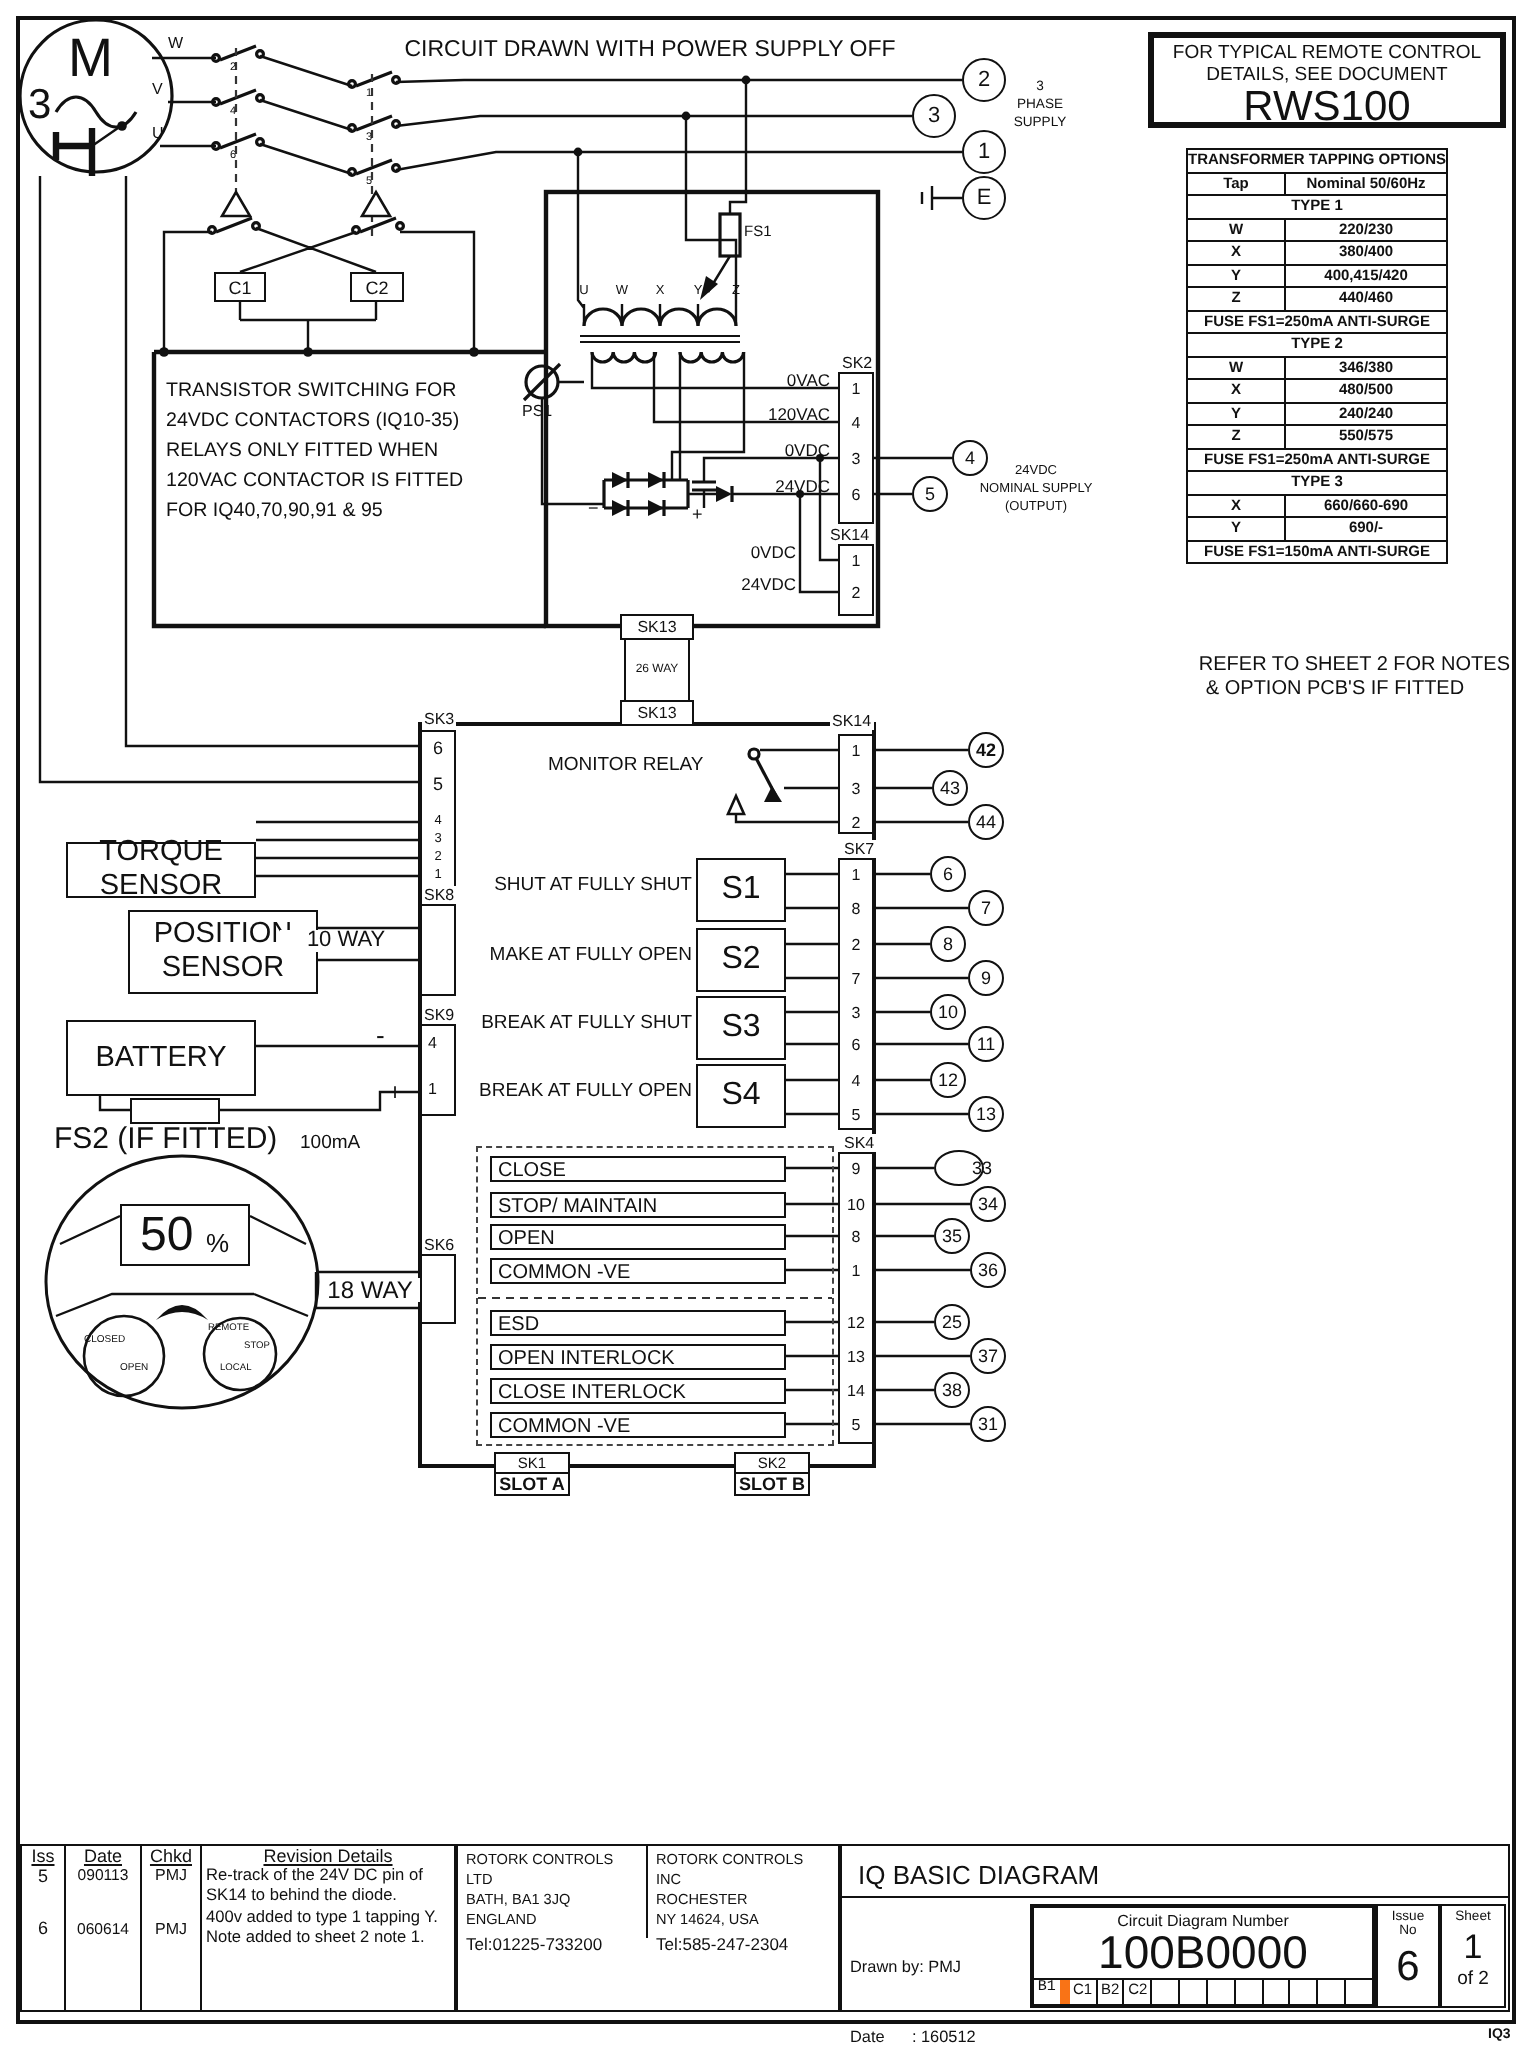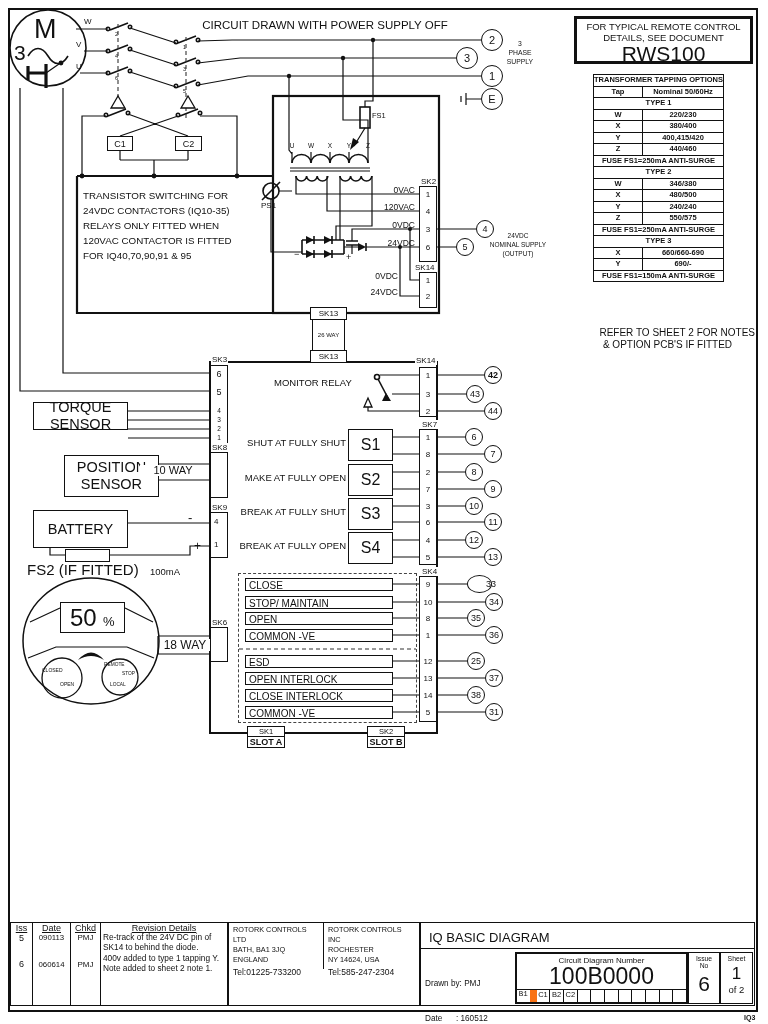--- a/index.html
+++ b/index.html
@@ -460,21 +460,21 @@
 
   <div class="box" style="left:247px;top:726px;width:38px;height:22px;">
     <div style="height:9px;font-size:7.5px;text-align:center;">SK1</div>
     <div style="border-top:1.5px solid #111;font-size:9px;font-weight:bold;text-align:center;">SLOT A</div>
   </div>
   <div class="box" style="left:367px;top:726px;width:38px;height:22px;">
     <div style="height:9px;font-size:7.5px;text-align:center;">SK2</div>
     <div style="border-top:1.5px solid #111;font-size:9px;font-weight:bold;text-align:center;">SLOT B</div>
   </div>
 
-  <div class="box cen" style="left:33px;top:402px;width:95px;height:28px;font-size:14.5px;line-height:1.15;">
+  <div class="box cen" style="left:33px;top:421px;width:95px;height:28px;font-size:14.5px;line-height:1.15;">
     <div><span>TORQUE</span><br><span>SENSOR</span></div>
   </div>
   <div class="box cen" style="left:20px;top:455px;width:95px;height:42px;font-size:14.5px;line-height:1.15;margin-left:44px;">
     <div><span>POSITION</span><br><span>SENSOR</span></div>
   </div>
   <div class="lbl" style="left:140px;top:465px;width:66px;text-align:center;font-size:11px;background:#fff;">10 WAY</div>
 
   <div class="sk" style="left:211px;top:443px;">SK8</div>
   <div class="box" style="left:210px;top:452px;width:18px;height:46px;"></div>
 
@@ -555,21 +555,21 @@
       
       
       
     </div>
   </div>
 
   <div class="abs" style="left:515px;top:952px;width:173px;height:52px;border:2.5px solid #111;box-sizing:border-box;background:#fff;">
     <div style="text-align:center;font-size:8px;padding-top:2px;">Circuit Diagram Number</div>
     <div style="text-align:center;font-size:23px;line-height:22px;">100B0000</div>
     <div style="position:absolute;left:0;right:0;bottom:0;height:12px;display:flex;border-top:1px solid #111;">
-      <div style="flex:1;border-right:7px solid #f97316;font-size:7.5px;text-align:center;font-family:Liberation Mono, monospace;">B1</div>
+      <div style="flex:1;border-right:5px solid #f97316;font-size:7.5px;text-align:center;font-family:Liberation Mono, monospace;">B1</div>
       <div style="flex:1;border-right:1px solid #111;font-size:7.5px;text-align:center;">C1</div>
       <div style="flex:1;border-right:1px solid #111;font-size:7.5px;text-align:center;">B2</div>
       <div style="flex:1;border-right:1px solid #111;font-size:7.5px;text-align:center;">C2</div>
       <div style="flex:1;border-right:1px solid #111;"></div>
       <div style="flex:1;border-right:1px solid #111;"></div>
       <div style="flex:1;border-right:1px solid #111;"></div>
       <div style="flex:1;border-right:1px solid #111;"></div>
       <div style="flex:1;border-right:1px solid #111;"></div>
       <div style="flex:1;border-right:1px solid #111;"></div>
       <div style="flex:1;border-right:1px solid #111;"></div>

